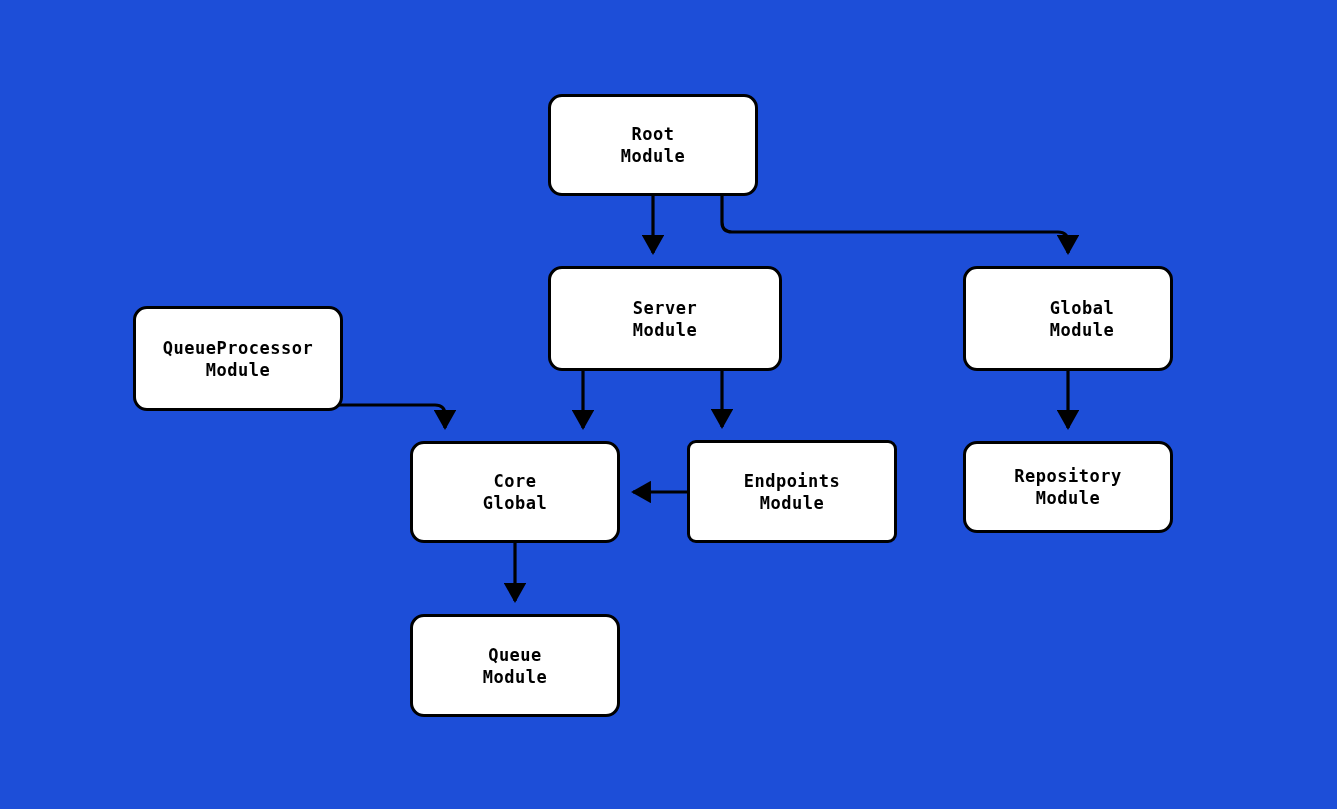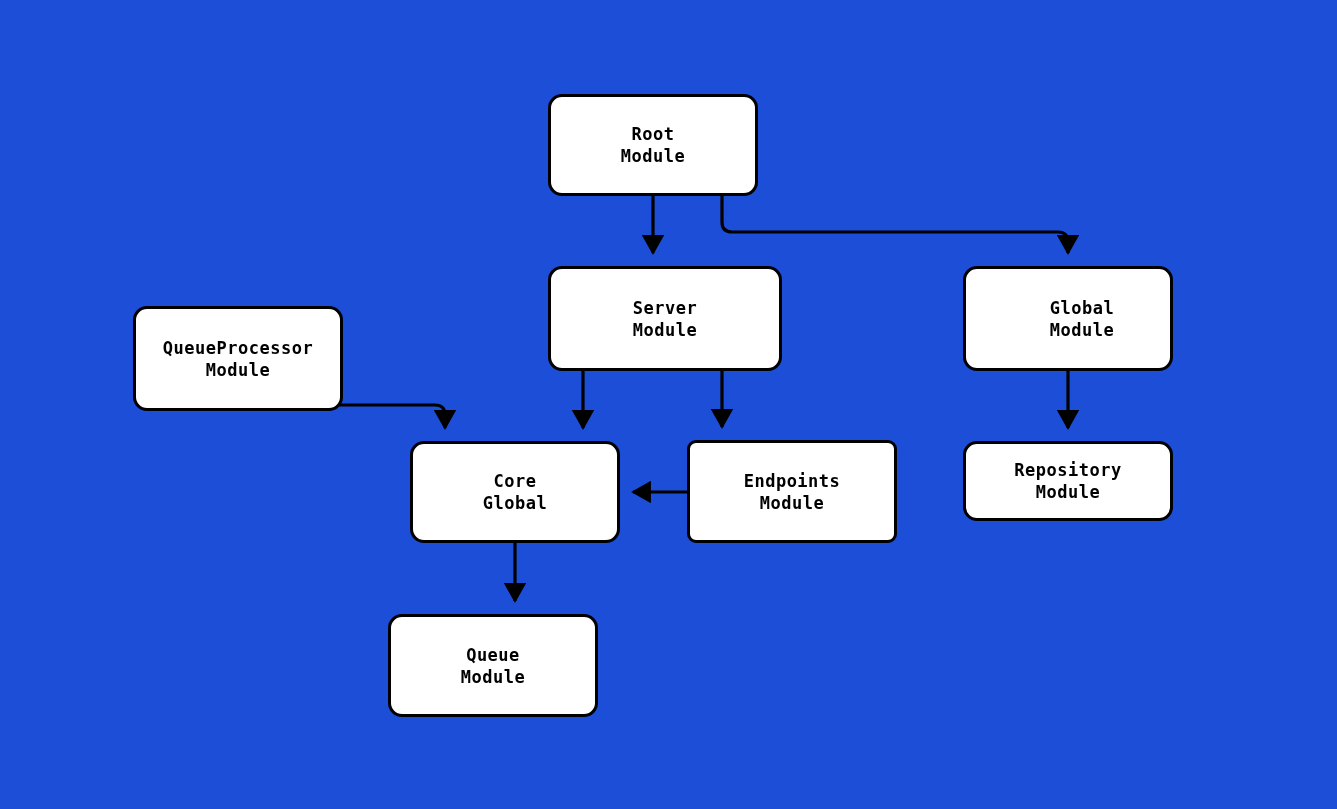--- a/index.html
+++ b/index.html
@@ -102,23 +102,23 @@
   <div class="node" style="left:410px; top:441px; width:210px; height:102px;">
     <span class="node-label">Core
 Global</span>
   </div>
 
   <div class="node" style="left:687px; top:440px; width:210px; height:103px;border-radius:9px;">
     <span class="node-label">Endpoints
 Module</span>
   </div>
 
-  <div class="node" style="left:963px; top:441px; width:210px; height:80px;">
+  <div class="node" style="left:963px; top:441px; width:210px; height:92px;">
     <span class="node-label">Repository
 Module</span>
   </div>
 
-  <div class="node" style="left:388px; top:614px; width:210px; height:103px;">
+  <div class="node" style="left:410px; top:614px; width:210px; height:103px;">
     <span class="node-label">Queue
 Module</span>
   </div>
 
 </div>
 
 </body></html>

